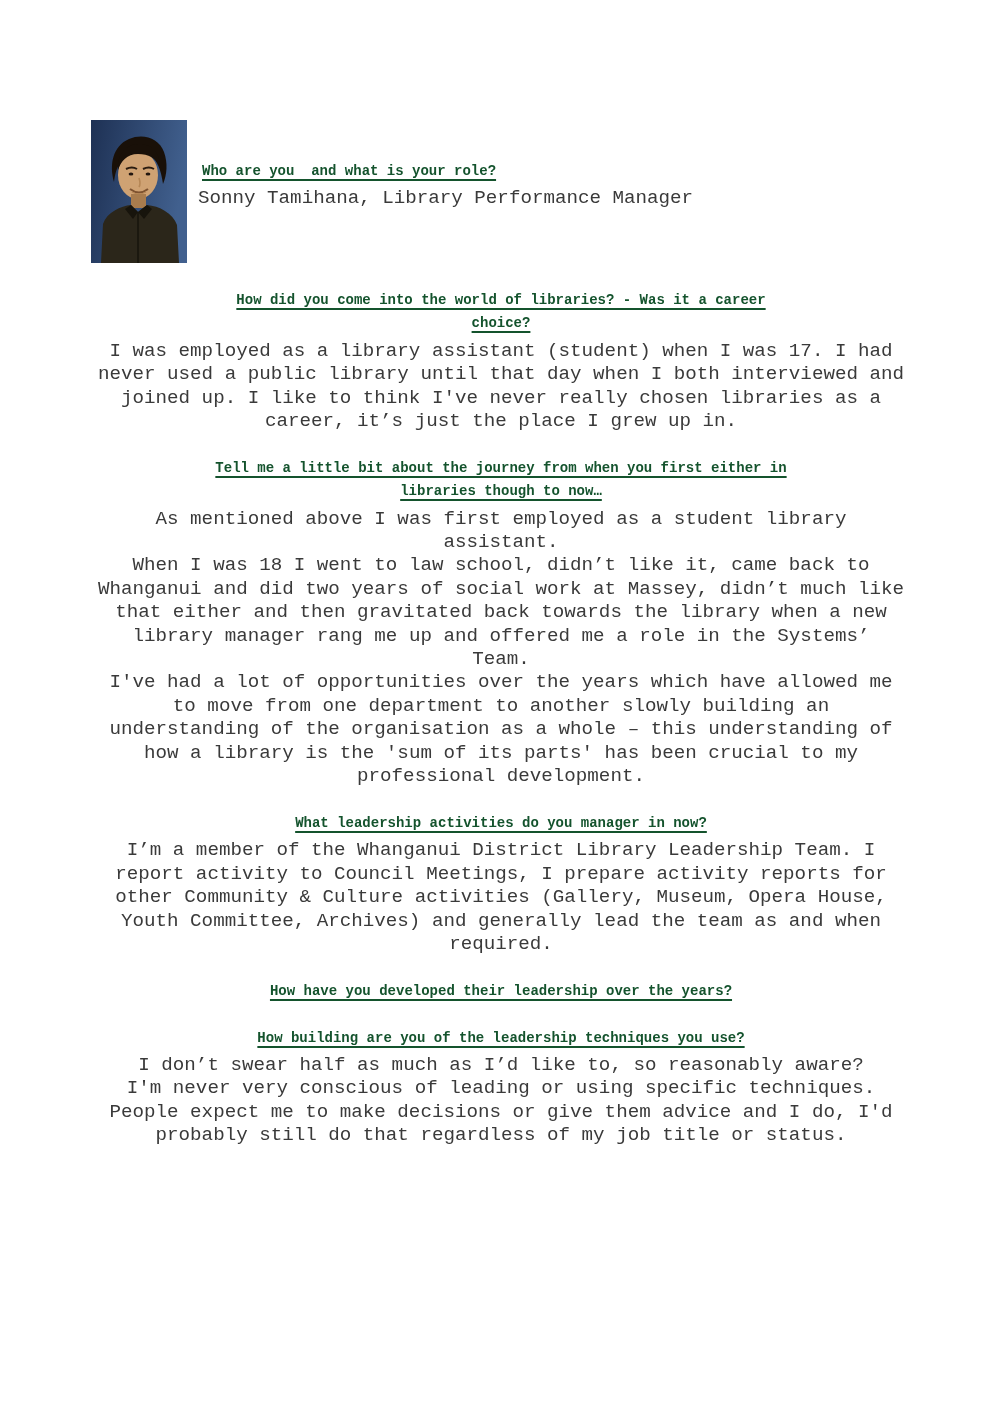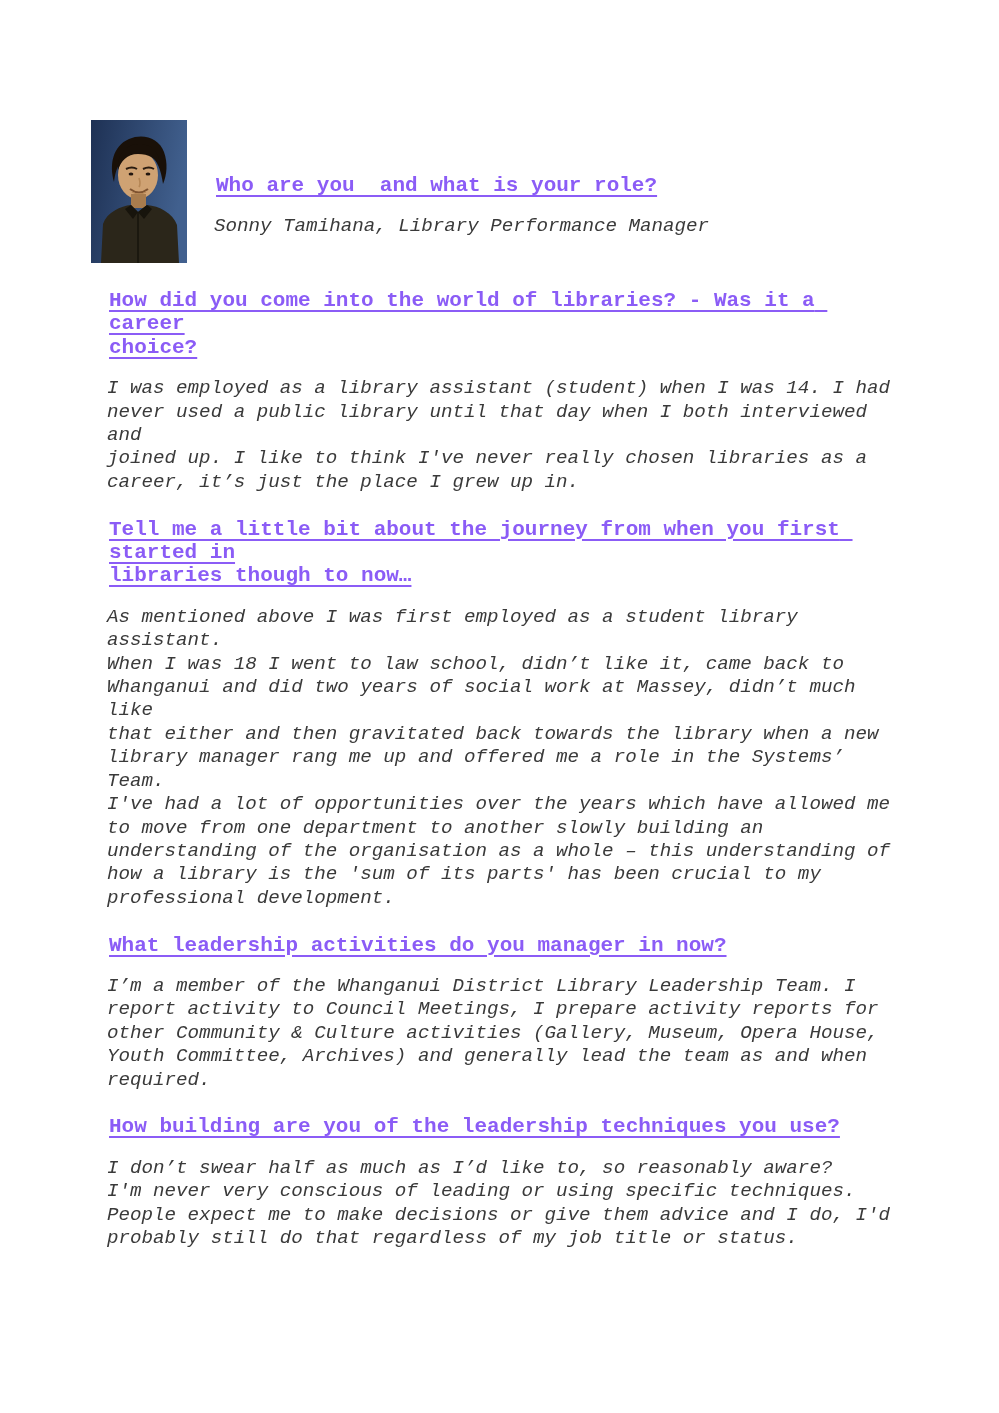--- a/index.html
+++ b/index.html
@@ -31,39 +31,39 @@
     width: 96px;
     height: 143px;
     overflow: hidden;
   }
   .photo-frame svg { display: block; }
   .header-text {
     margin-left: 11px;
     padding-top: 36px;
   }
   .q {
-    margin: 18px;
-    font-size: 21px;
+    margin: 4px;
+    font-size: 14px;
     font-weight: bold;
-    color: #8b5cf6;
+    color: #14532d;
     text-decoration: underline;
     text-decoration-thickness: 2px;
     text-underline-offset: 4px;
     white-space: pre-wrap;
   }
   .a, .plain-line {
-    margin: 16px;
+    margin: 0;
     white-space: pre-wrap;
-    font-style: italic;
   }
   .sections {
     margin-top: 26px;
   }
   .qa {
     margin-bottom: 23.4px;
+    text-align: center;
   }
   .qa:last-child { margin-bottom: 0; }
 </style>
 </head>
 <body>
 
 <div class="page">
 
   <div class="header">
     <div class="photo-frame">
@@ -106,28 +106,28 @@
       <h1 class="q">Who are you  and what is your role?</h1>
       <div class="plain-line">Sonny Tamihana, Library Performance Manager</div>
     </div>
   </div>
 
   <div class="sections">
 
     <section class="qa">
       <h2 class="q">How did you come into the world of libraries? - Was it a career
 choice?</h2>
-      <p class="a">I was employed as a library assistant (student) when I was 14. I had
+      <p class="a">I was employed as a library assistant (student) when I was 17. I had
 never used a public library until that day when I both interviewed and
 joined up. I like to think I've never really chosen libraries as a
 career, it’s just the place I grew up in.</p>
     </section>
 
     <section class="qa">
-      <h2 class="q">Tell me a little bit about the journey from when you first started in
+      <h2 class="q">Tell me a little bit about the journey from when you first either in
 libraries though to now…</h2>
       <p class="a">As mentioned above I was first employed as a student library
 assistant.
 When I was 18 I went to law school, didn’t like it, came back to
 Whanganui and did two years of social work at Massey, didn’t much like
 that either and then gravitated back towards the library when a new
 library manager rang me up and offered me a role in the Systems’
 Team.
 I've had a lot of opportunities over the years which have allowed me
 to move from one department to another slowly building an
@@ -139,20 +139,21 @@
     <section class="qa">
       <h2 class="q">What leadership activities do you manager in now?</h2>
       <p class="a">I’m a member of the Whanganui District Library Leadership Team. I
 report activity to Council Meetings, I prepare activity reports for
 other Community &amp; Culture activities (Gallery, Museum, Opera House,
 Youth Committee, Archives) and generally lead the team as and when
 required.</p>
     </section>
 
     <section class="qa">
+      <h2 class="q">How have you developed their leadership over the years?</h2>
     </section>
 
     <section class="qa">
       <h2 class="q">How building are you of the leadership techniques you use?</h2>
       <p class="a">I don’t swear half as much as I’d like to, so reasonably aware?
 I'm never very conscious of leading or using specific techniques.
 People expect me to make decisions or give them advice and I do, I'd
 probably still do that regardless of my job title or status.</p>
     </section>
 

